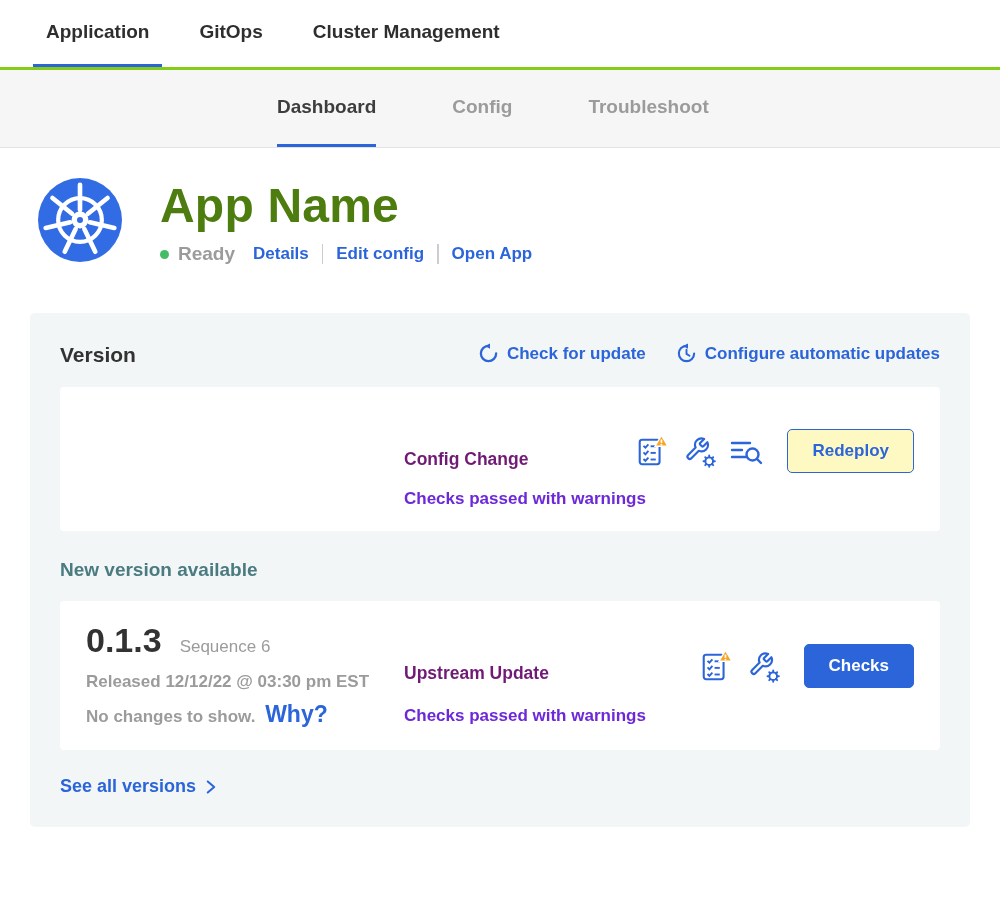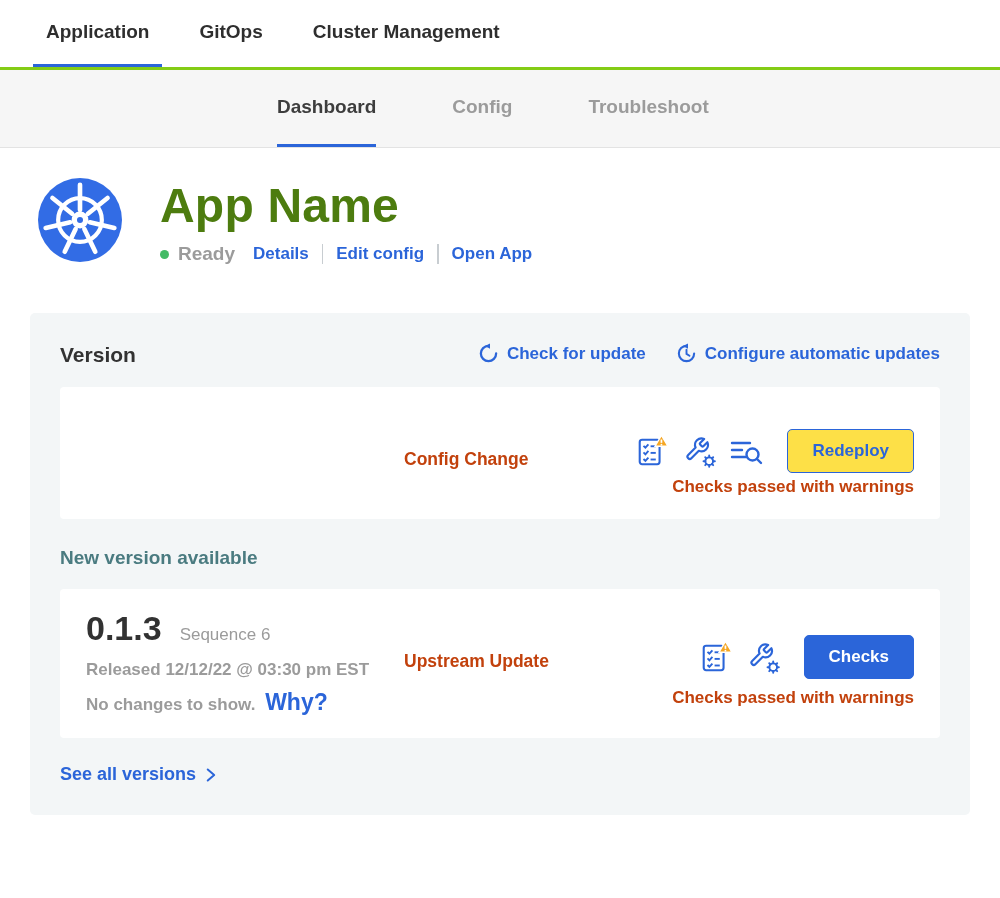--- a/index.html
+++ b/index.html
@@ -47,29 +47,29 @@
     grid-template-areas: "left type actions" "left checks checks"; }
   .card-left { grid-area: left; }
   .version-line { position: relative; display: flex; align-items: baseline; }
   .version-number { font-size: 34px; font-weight: 800; color: #323232; }
   .version-sequence { margin-left: 18px; font-size: 17px; color: #9b9b9b; }
   .deployed-badge { display: inline-block; margin-top: 13px; background: #44bb66; color: #fff;
     font-weight: 700; font-size: 16px; padding: 5px 12px; border-radius: 3px; }
   .card-meta { margin-top: 12px; color: #9b9b9b; font-weight: 600; font-size: 17px; }
   .no-changes-line { margin-top: 9px; color: #9b9b9b; font-weight: 600; font-size: 17px; }
   .no-changes-line .hlink { font-size: 23px; margin-left: 5px; }
-  .card-type { grid-area: type; margin-top: 42px; color: #c2410c; font-weight: 700; font-size: 17.5px; }
+  .card-type { grid-area: type; margin-top: 42px; color: #701a75; font-weight: 700; font-size: 17.5px; }
   .card-actions { grid-area: actions; display: flex; align-items: center;
     justify-content: flex-end; gap: 14px; margin-top: 22px; }
   .action-icons { display: flex; align-items: center; gap: 13px; color: #2b65d9; }
-  .card-checks { grid-area: checks; margin-top: 4px; text-align: right;
-    color: #c2410c; font-weight: 700; font-size: 17px; }
+  .card-checks { grid-area: checks; margin-top: 16px; text-align: left;
+    color: #6d28d9; font-weight: 700; font-size: 17px; }
   .btn { font-family: "Liberation Sans", sans-serif; font-size: 17px; font-weight: 700;
     border-radius: 5px; padding: 11px 24px; cursor: pointer; margin-left: 10px; }
-  .btn-outline { background: #fde047; border: 1.5px solid #2b65d9; color: #2b65d9; }
+  .btn-outline { background: #fef9c3; border: 1.5px solid #2b65d9; color: #2b65d9; }
   .btn-solid { background: #2b65d9; border: 1.5px solid #2b65d9; color: #fff; }
 
   
   .annotation-ellipse { position: absolute; left: 72px; top: -14px; width: 150px; height: 58px;
     border: 6px solid #df3422; border-radius: 50%; transform: rotate(-3deg);
     pointer-events: none; }
 
   .new-version-heading { margin-top: 28px; color: #4a7b80; font-weight: 700; font-size: 19px; }
 
   .see-all { display: inline-flex; align-items: center; gap: 9px; margin-top: 26px;

